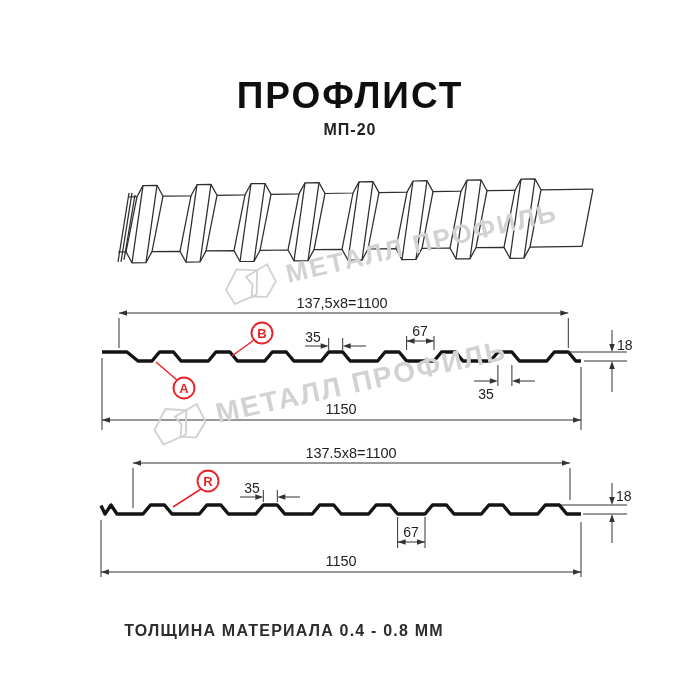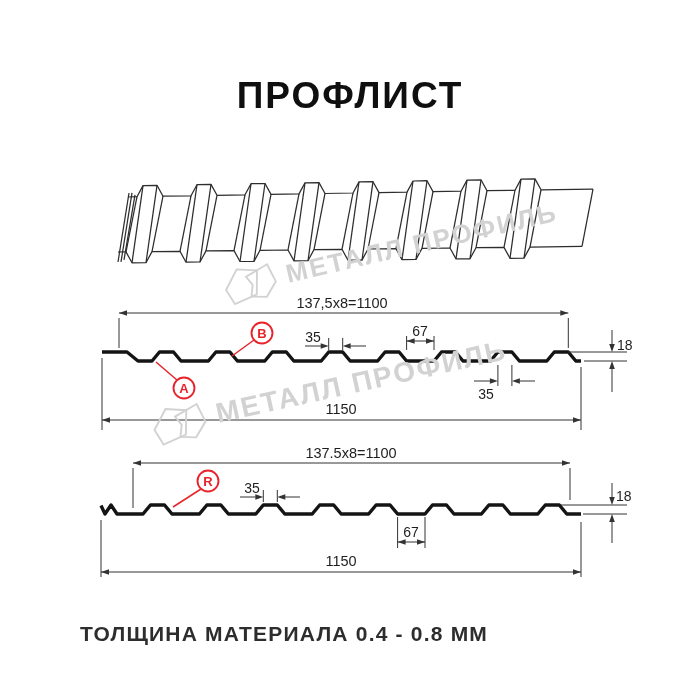--- a/index.html
+++ b/index.html
@@ -3,21 +3,21 @@
 <meta charset="utf-8">
 <style>
   :root{ --red:#e8242b; --line:#333333; --profile:#141414; --wm:#d2d2d2; }
   html,body{margin:0;padding:0;background:#fff;}
   .canvas{position:relative;width:700px;height:700px;background:#fff;overflow:hidden;
           font-family:"Liberation Sans",sans-serif;}
   .header{position:absolute;top:52px;left:0;width:700px;text-align:center;z-index:4;margin-top:25px;}
   .title{font-size:37px;font-weight:800;letter-spacing:2px;color:#0f0f0f;line-height:1.0;}
   .subtitle{font-size:16px;font-weight:700;letter-spacing:1px;color:#222;margin-top:7px;}
   .footer{position:absolute;top:622px;left:0;width:568px;text-align:center;
-          font-size:21px;font-weight:700;letter-spacing:1.2px;color:#2d2d2d;z-index:4;}
+          font-size:16px;font-weight:700;letter-spacing:1.2px;color:#2d2d2d;z-index:4;}
   svg#scene{position:absolute;left:0;top:0;z-index:1;}
   .dim{stroke:var(--line);stroke-width:1;fill:none;}
   .tri{fill:var(--line);stroke:none;}
   .profile{stroke:var(--profile);stroke-width:3.4;fill:none;stroke-linejoin:round;}
   .sheet{stroke:#2d2d2d;stroke-width:1.25;fill:none;stroke-linejoin:round;}
   .sheetfill{fill:#ffffff;stroke:none;}
   text.dimtxt{font:14px "Liberation Sans",sans-serif;fill:#1e1e1e;}
   text.dimbig{font:14.5px "Liberation Sans",sans-serif;fill:#1e1e1e;}
   .redline{stroke:var(--red);stroke-width:1.5;fill:none;}
   .redcirc{stroke:var(--red);stroke-width:1.9;fill:#fff;}
@@ -30,20 +30,21 @@
        font-size:28px;letter-spacing:2px;}
   .wmlogo{flex:0 0 auto;}
 </style>
 </head>
 <body>
 
 <div class="canvas">
 
   <div class="header">
     <div class="title">ПРОФЛИСТ</div>
+    <div class="subtitle">МП-20</div>
   </div>
 
   <svg id="scene" width="700" height="700" viewBox="0 0 700 700">
 
     <g id="g3d">
         <polygon points="118.0,252.0 126.0,251.9 132.0,262.8 146.0,262.7 152.0,251.6 180.0,251.3 186.0,262.2 200.0,262.0 206.0,250.9 234.0,250.6 240.0,261.5 254.0,261.4 260.0,250.3 288.0,250.0 294.0,260.9 308.0,260.7 314.0,249.6 342.0,249.3 348.0,260.2 362.0,260.1 368.0,249.0 396.0,248.7 402.0,259.6 416.0,259.4 422.0,248.4 450.0,248.0 456.0,258.9 470.0,258.8 476.0,247.7 504.0,247.4 510.0,258.3 524.0,258.1 530.0,247.1 582.0,246.4 593.0,189.1 541.0,189.8 535.0,178.9 521.0,179.1 515.0,190.3 487.0,190.7 481.0,179.8 467.0,180.1 461.0,191.2 433.0,191.6 427.0,180.7 413.0,181.0 407.0,192.1 379.0,192.6 373.0,181.7 359.0,181.9 353.0,193.0 325.0,193.5 319.0,182.6 305.0,182.8 299.0,193.9 271.0,194.4 265.0,183.5 251.0,183.7 245.0,194.8 217.0,195.3 211.0,184.4 197.0,184.7 191.0,195.8 163.0,196.2 157.0,185.3 143.0,185.6 137.0,196.7 129.0,197.0" class="sheetfill"></polygon>
         <line x1="126" y1="251.904" x2="137" y2="196.677" class="sheet"></line>
         <line x1="132" y1="262.832" x2="143" y2="185.575" class="sheet"></line>
         <line x1="146" y1="262.664" x2="157" y2="185.337" class="sheet"></line>
         <line x1="152" y1="251.592" x2="163" y2="196.235" class="sheet"></line>

